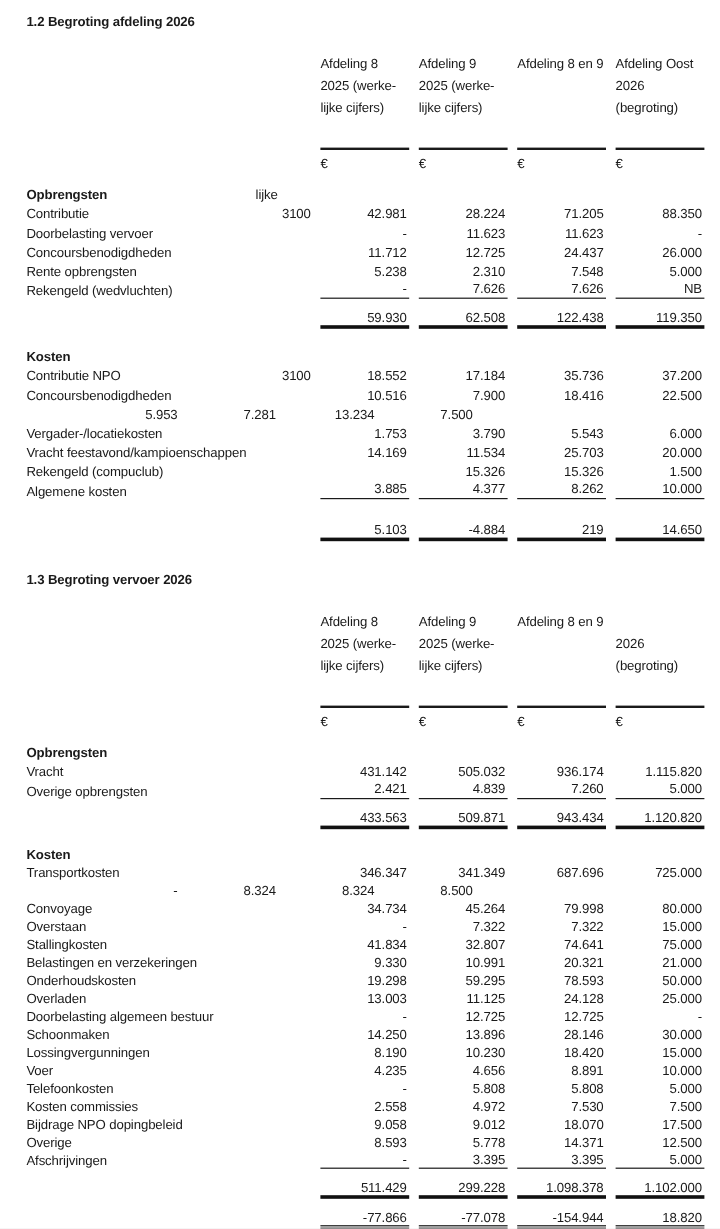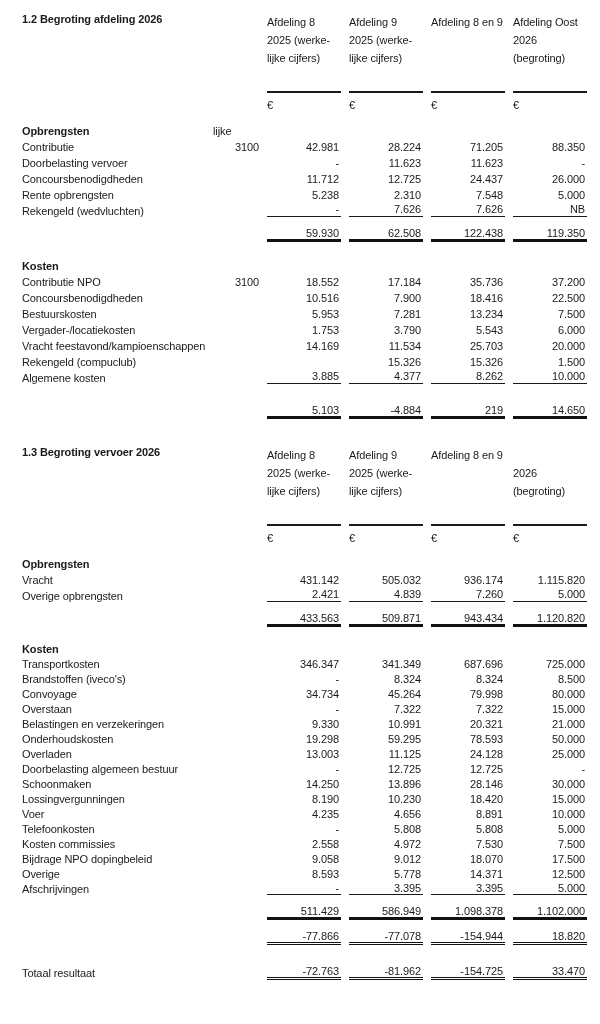--- a/index.html
+++ b/index.html
@@ -19,21 +19,21 @@
   .flexrow{display:flex;align-items:flex-start;}
   .c-label{width:191px;flex:none;text-align:left;}
   .c-leden{width:46px;flex:none;text-align:left;}
   .c-leden.num{text-align:right;}
   .c-num{
     width:74px;flex:none;margin-left:8px;
     text-align:right;box-sizing:border-box;padding-right:2px;
   }
   .trow{height:16px;line-height:16px;}
   .tight .trow{height:15px;line-height:15px;}
-  .hdr .c-hdr{text-align:left;padding-right:0;}
+  .hdr .c-hdr{text-align:left;padding-right:0;margin-top:32px;}
   .hline{height:18px;line-height:18px;white-space:nowrap;}
   .title{font-weight:bold;white-space:nowrap;}
   .bold{font-weight:bold;}
   .rule-row{height:2px;}
   .rule-row .c-num{height:2px;border-top:2px solid #1a1a1a;padding-right:0;}
   .eur{text-align:left;}
   .ul-thin{border-bottom:1px solid #1a1a1a;line-height:13px;}
   .ul-thick{border-bottom:3px solid #111111;line-height:12px;}
   .ul-double{border-bottom:3px double #111111;line-height:12px;}
   .tight .ul-thin{line-height:12px;}
@@ -160,21 +160,20 @@
         </div>
         <div class="flexrow trow">
           <div class="c-label">Concoursbenodigdheden</div>
           <div class="c-leden"></div>
           <div class="c-num">10.516</div>
           <div class="c-num">7.900</div>
           <div class="c-num">18.416</div>
           <div class="c-num">22.500</div>
         </div>
         <div class="flexrow trow">
-          <div class="c-label">Bestuurskosten</div>
           <div class="c-leden"></div>
           <div class="c-num">5.953</div>
           <div class="c-num">7.281</div>
           <div class="c-num">13.234</div>
           <div class="c-num">7.500</div>
         </div>
         <div class="flexrow trow">
           <div class="c-label">Vergader-/locatiekosten</div>
           <div class="c-leden"></div>
           <div class="c-num">1.753</div>
@@ -302,21 +301,20 @@
         </div>
         <div class="flexrow trow">
           <div class="c-label">Transportkosten</div>
           <div class="c-leden"></div>
           <div class="c-num">346.347</div>
           <div class="c-num">341.349</div>
           <div class="c-num">687.696</div>
           <div class="c-num">725.000</div>
         </div>
         <div class="flexrow trow">
-          <div class="c-label">Brandstoffen (iveco's)</div>
           <div class="c-leden"></div>
           <div class="c-num">-</div>
           <div class="c-num">8.324</div>
           <div class="c-num">8.324</div>
           <div class="c-num">8.500</div>
         </div>
         <div class="flexrow trow">
           <div class="c-label">Convoyage</div>
           <div class="c-leden"></div>
           <div class="c-num">34.734</div>
@@ -326,20 +324,28 @@
         </div>
         <div class="flexrow trow">
           <div class="c-label">Overstaan</div>
           <div class="c-leden"></div>
           <div class="c-num">-</div>
           <div class="c-num">7.322</div>
           <div class="c-num">7.322</div>
           <div class="c-num">15.000</div>
         </div>
         <div class="flexrow trow">
+          <div class="c-label">Stallingkosten</div>
+          <div class="c-leden"></div>
+          <div class="c-num">41.834</div>
+          <div class="c-num">32.807</div>
+          <div class="c-num">74.641</div>
+          <div class="c-num">75.000</div>
+        </div>
+        <div class="flexrow trow">
           <div class="c-label">Belastingen en verzekeringen</div>
           <div class="c-leden"></div>
           <div class="c-num">9.330</div>
           <div class="c-num">10.991</div>
           <div class="c-num">20.321</div>
           <div class="c-num">21.000</div>
         </div>
         <div class="flexrow trow">
           <div class="c-label">Onderhoudskosten</div>
           <div class="c-leden"></div>
@@ -426,21 +432,21 @@
           <div class="c-num ul-thin">-</div>
           <div class="c-num ul-thin">3.395</div>
           <div class="c-num ul-thin">3.395</div>
           <div class="c-num ul-thin">5.000</div>
         </div>
         <div class="spacer" style="height: 8px;"></div>
         <div class="flexrow trow">
           <div class="c-label"></div>
           <div class="c-leden"></div>
           <div class="c-num ul-thick">511.429</div>
-          <div class="c-num ul-thick">586.949</div>
+          <div class="c-num ul-thick">299.228</div>
           <div class="c-num ul-thick">1.098.378</div>
           <div class="c-num ul-thick">1.102.000</div>
         </div>
         <div class="spacer" style="height: 10px;"></div>
         <div class="flexrow trow">
           <div class="c-label"></div>
           <div class="c-leden"></div>
           <div class="c-num ul-double">-77.866</div>
           <div class="c-num ul-double">-77.078</div>
           <div class="c-num ul-double">-154.944</div>

